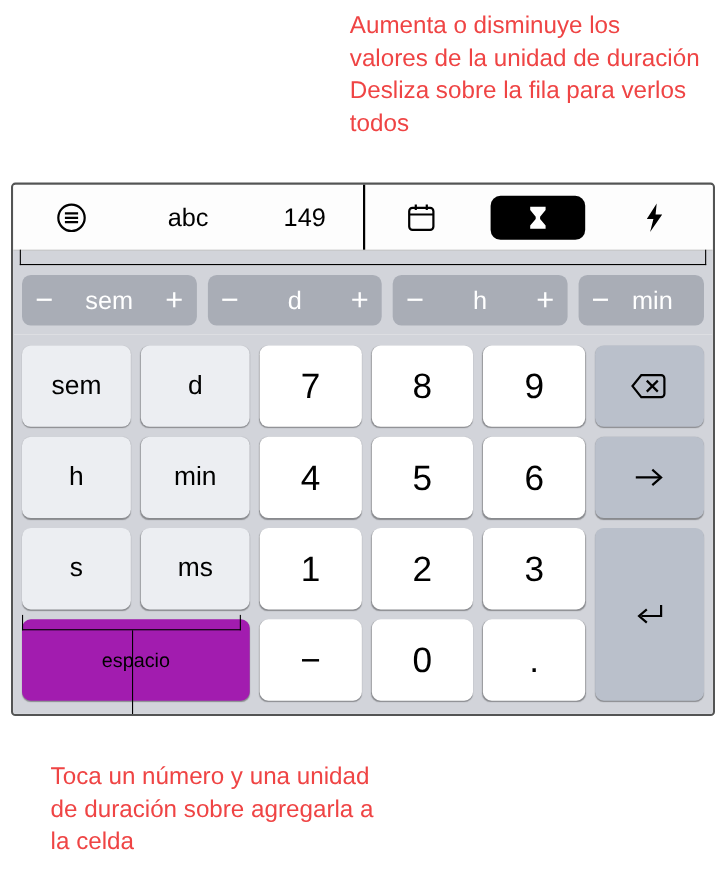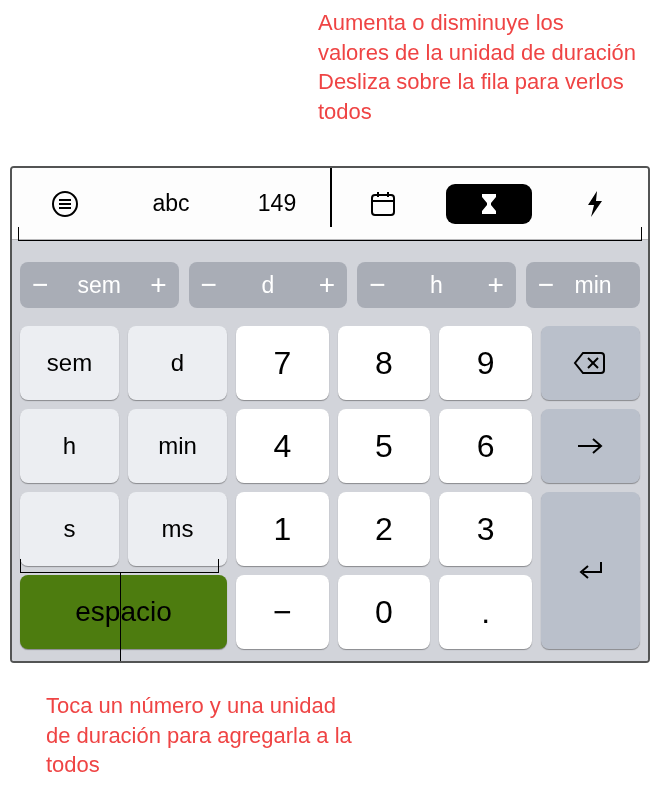--- a/index.html
+++ b/index.html
@@ -32,21 +32,21 @@
     top: 166px;
     left: 10px;
     width: 640px;
     border: 2px solid #535454;
     border-radius: 4px;
     overflow: hidden;
   }
   .toolbar {
     display: flex;
     align-items: center;
-    height: 72px;
+    height: 60px;
     background: #fdfdfd;
     border-bottom: 1px solid #b8b8ba;
   }
   .tb-item {
     flex: 1;
     height: 100%;
     display: flex;
     align-items: center;
     justify-content: center;
     font-size: 23px;
@@ -129,22 +129,22 @@
     font-size: 25px;
     box-shadow: 0 1px 1px rgba(0,0,0,0.35);
     background: #fff;
     color: #000;
   }
   .key.gray { background: #bac0cb; }
   .key.lightgray { background: #eceef2; font-size: 24px; }
   .key.num { font-size: 32px; font-weight: 400; }
   .key.space {
     grid-column: 1 / span 2;
-    background: #4d7c0f;
-    font-size: 28px;
+    background: #a21caf;
+    font-size: 18px;
     text-align: center;
   }
   .key.tall {
     grid-row: span 2;
     height: auto;
   }
   .bracket-bottom {
     position: absolute;
     top: 391px;
     left: 8px;
@@ -269,13 +269,13 @@
 
     <div class="key space">espacio</div>
     <div class="key num">−</div>
     <div class="key num">0</div>
     <div class="key num">.</div>
   </div>
 
   <div class="bracket-bottom"></div>
 </div>
 
-<div class="annotation annotation-bottom">Toca un número y una unidad de duración para agregarla a la todos</div>
+<div class="annotation annotation-bottom">Toca un número y una unidad de duración sobre agregarla a la celda</div>
 
 </body></html>

